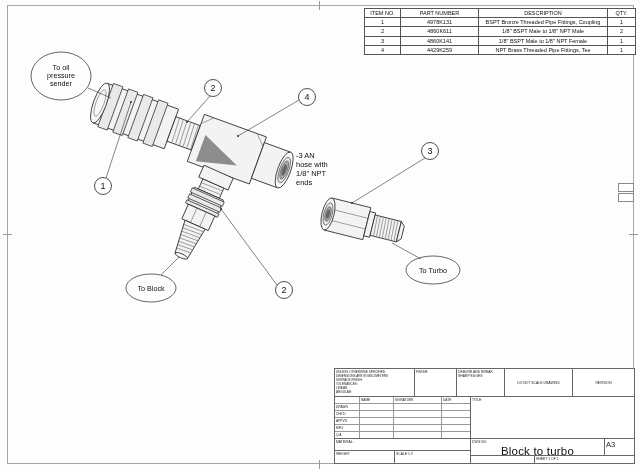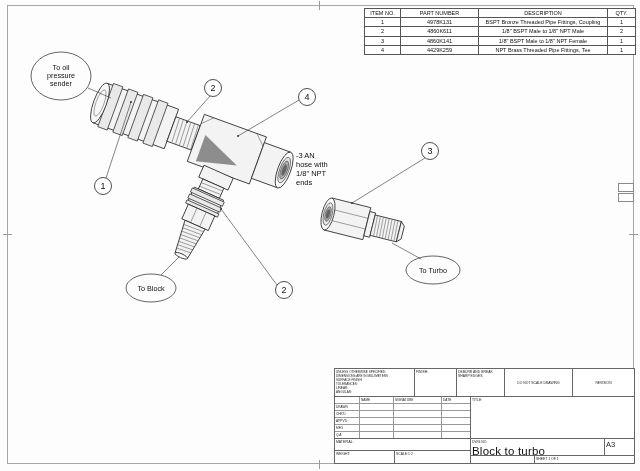--- a/index.html
+++ b/index.html
@@ -36,21 +36,21 @@
   .tb-rev      { left:238px; top:0; width:63px;  height:29px; text-align:center; padding-top:12px; }
   .tb-sign     { left:0;   top:28px; width:137px; height:43px; padding:0; }
   .tb-title    { left:136px; top:28px; width:165px; height:43px; }
   .tb-material { left:0;   top:70px; width:137px; height:13px; }
   .tb-weight   { left:0;   top:82px; width:61px;  height:14px; }
   .tb-scale    { left:60px;  top:82px; width:77px; height:14px; }
   .tb-dwg      { left:136px; top:70px; width:135px; height:18px; }
   .tb-a3       { left:270px; top:70px; width:31px; height:18px; text-align:left; font-size:7.5px; padding-top:4px; }
   .tb-blank    { left:136px; top:87px; width:65px; height:9px; }
   .tb-sheet    { left:200px; top:87px; width:101px; height:9px; }
-  .tb-big { font-size:11.5px; line-height:12px; text-align:left; margin-top:1px; color:#111; letter-spacing:0.2px; }
+  .tb-big { font-size:11.5px; line-height:12px; text-align:center; margin-top:1px; color:#111; letter-spacing:0.2px; }
   .srow { display:grid; grid-template-columns:25px 34px 48px 30px; height:7.1px; }
   .srow span { border-right:1px solid #999; border-bottom:1px solid #999; padding-left:1px; font-size:3.2px; line-height:6px; }
 </style>
 </head>
 <body>
 
 <div class="sheet">
   <div class="frame"></div>
   <div class="tick" style="left:319px;top:1px;width:1px;height:9px;"></div>
   <div class="tick" style="left:319px;top:460px;width:1px;height:9px;"></div>

